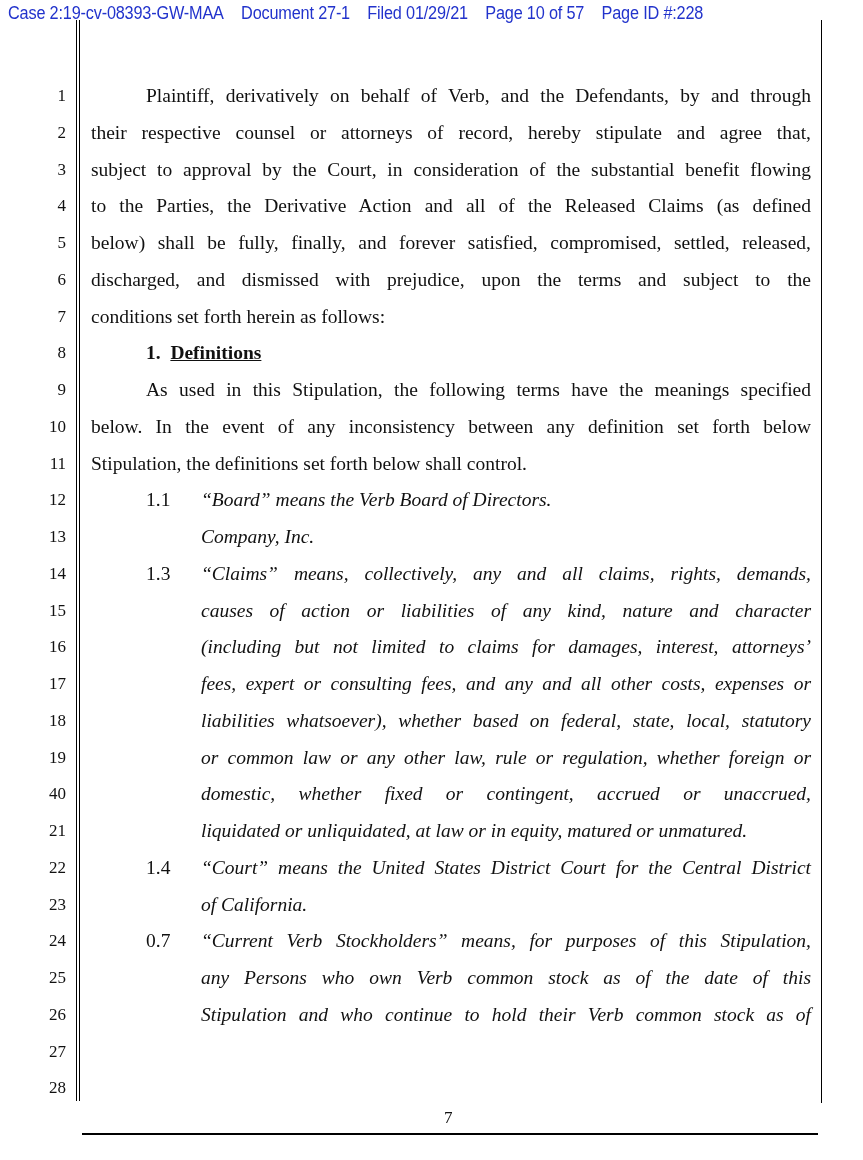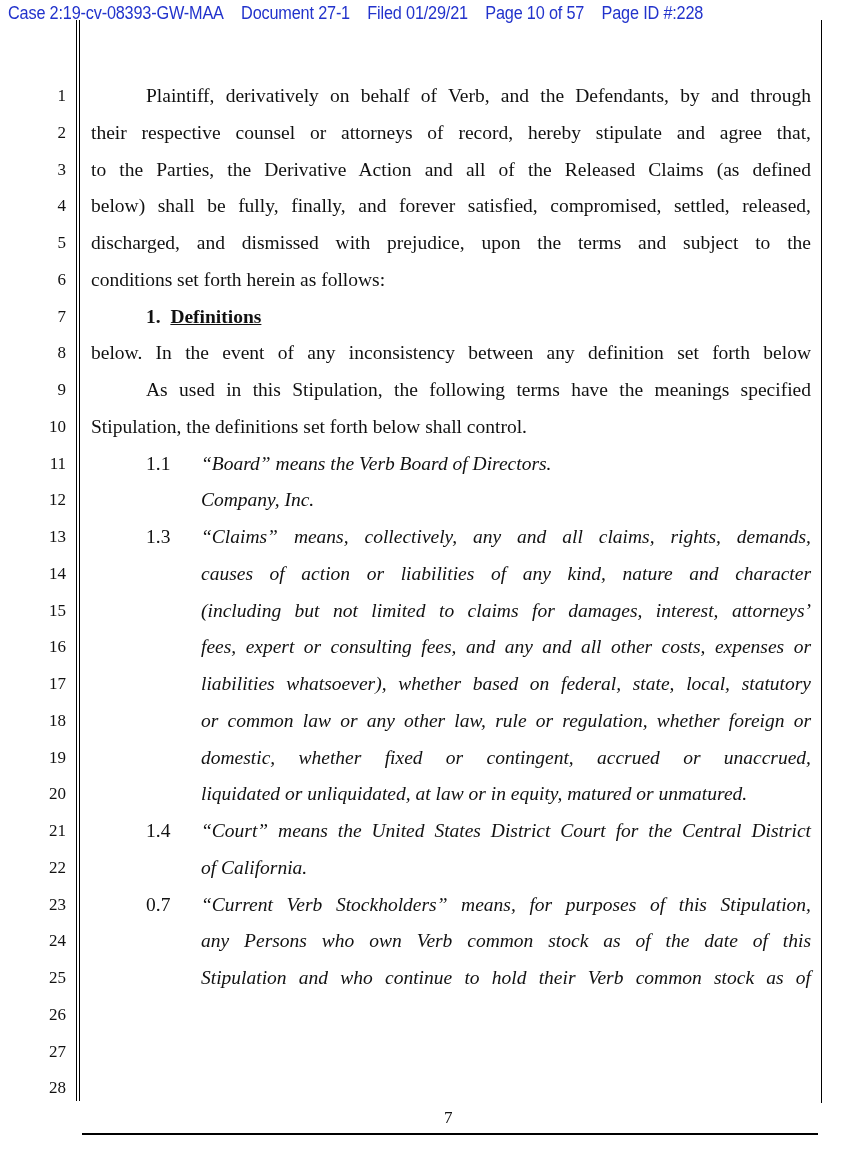--- a/index.html
+++ b/index.html
@@ -51,47 +51,48 @@
     <div class="lineno">10</div>
     <div class="lineno">11</div>
     <div class="lineno">12</div>
     <div class="lineno">13</div>
     <div class="lineno">14</div>
     <div class="lineno">15</div>
     <div class="lineno">16</div>
     <div class="lineno">17</div>
     <div class="lineno">18</div>
     <div class="lineno">19</div>
-    <div class="lineno">20</div>
+    <div class="lineno">40</div>
     <div class="lineno">21</div>
     <div class="lineno">22</div>
     <div class="lineno">23</div>
     <div class="lineno">24</div>
     <div class="lineno">25</div>
     <div class="lineno">26</div>
     <div class="lineno">27</div>
     <div class="lineno">28</div>
   </div>
 
 <div class="content">
 
   <div class="line just indent1">Plaintiff, derivatively on behalf of Verb, and the Defendants, by and through</div>
   <div class="line just">their respective counsel or attorneys of record, hereby stipulate and agree that,</div>
+  <div class="line just">subject to approval by the Court, in consideration of the substantial benefit flowing</div>
   <div class="line just">to the Parties, the Derivative Action and all of the Released Claims (as defined</div>
   <div class="line just">below) shall be fully, finally, and forever satisfied, compromised, settled, released,</div>
   <div class="line just">discharged, and dismissed with prejudice, upon the terms and subject to the</div>
   <div class="line">conditions set forth herein as follows:</div>
 
   <div class="line heading">
     <span>1.</span>&nbsp;
     <span class="ul">Definitions</span>
   </div>
 
+  <div class="line just indent1">As used in this Stipulation, the following terms have the meanings specified</div>
   <div class="line just">below.  In the event of any inconsistency between any definition set forth below</div>
-  <div class="line just indent1">As used in this Stipulation, the following terms have the meanings specified</div>
   <div class="line">Stipulation, the definitions set forth below shall control.</div>
 
   <div class="line defrow">
     <span class="defnum">1.1</span>
     <div class="deftext">“Board” means the Verb Board of Directors.</div>
   </div>
 
   <div class="line deftext">Company, Inc.</div>
 
   <div class="line defrow">

